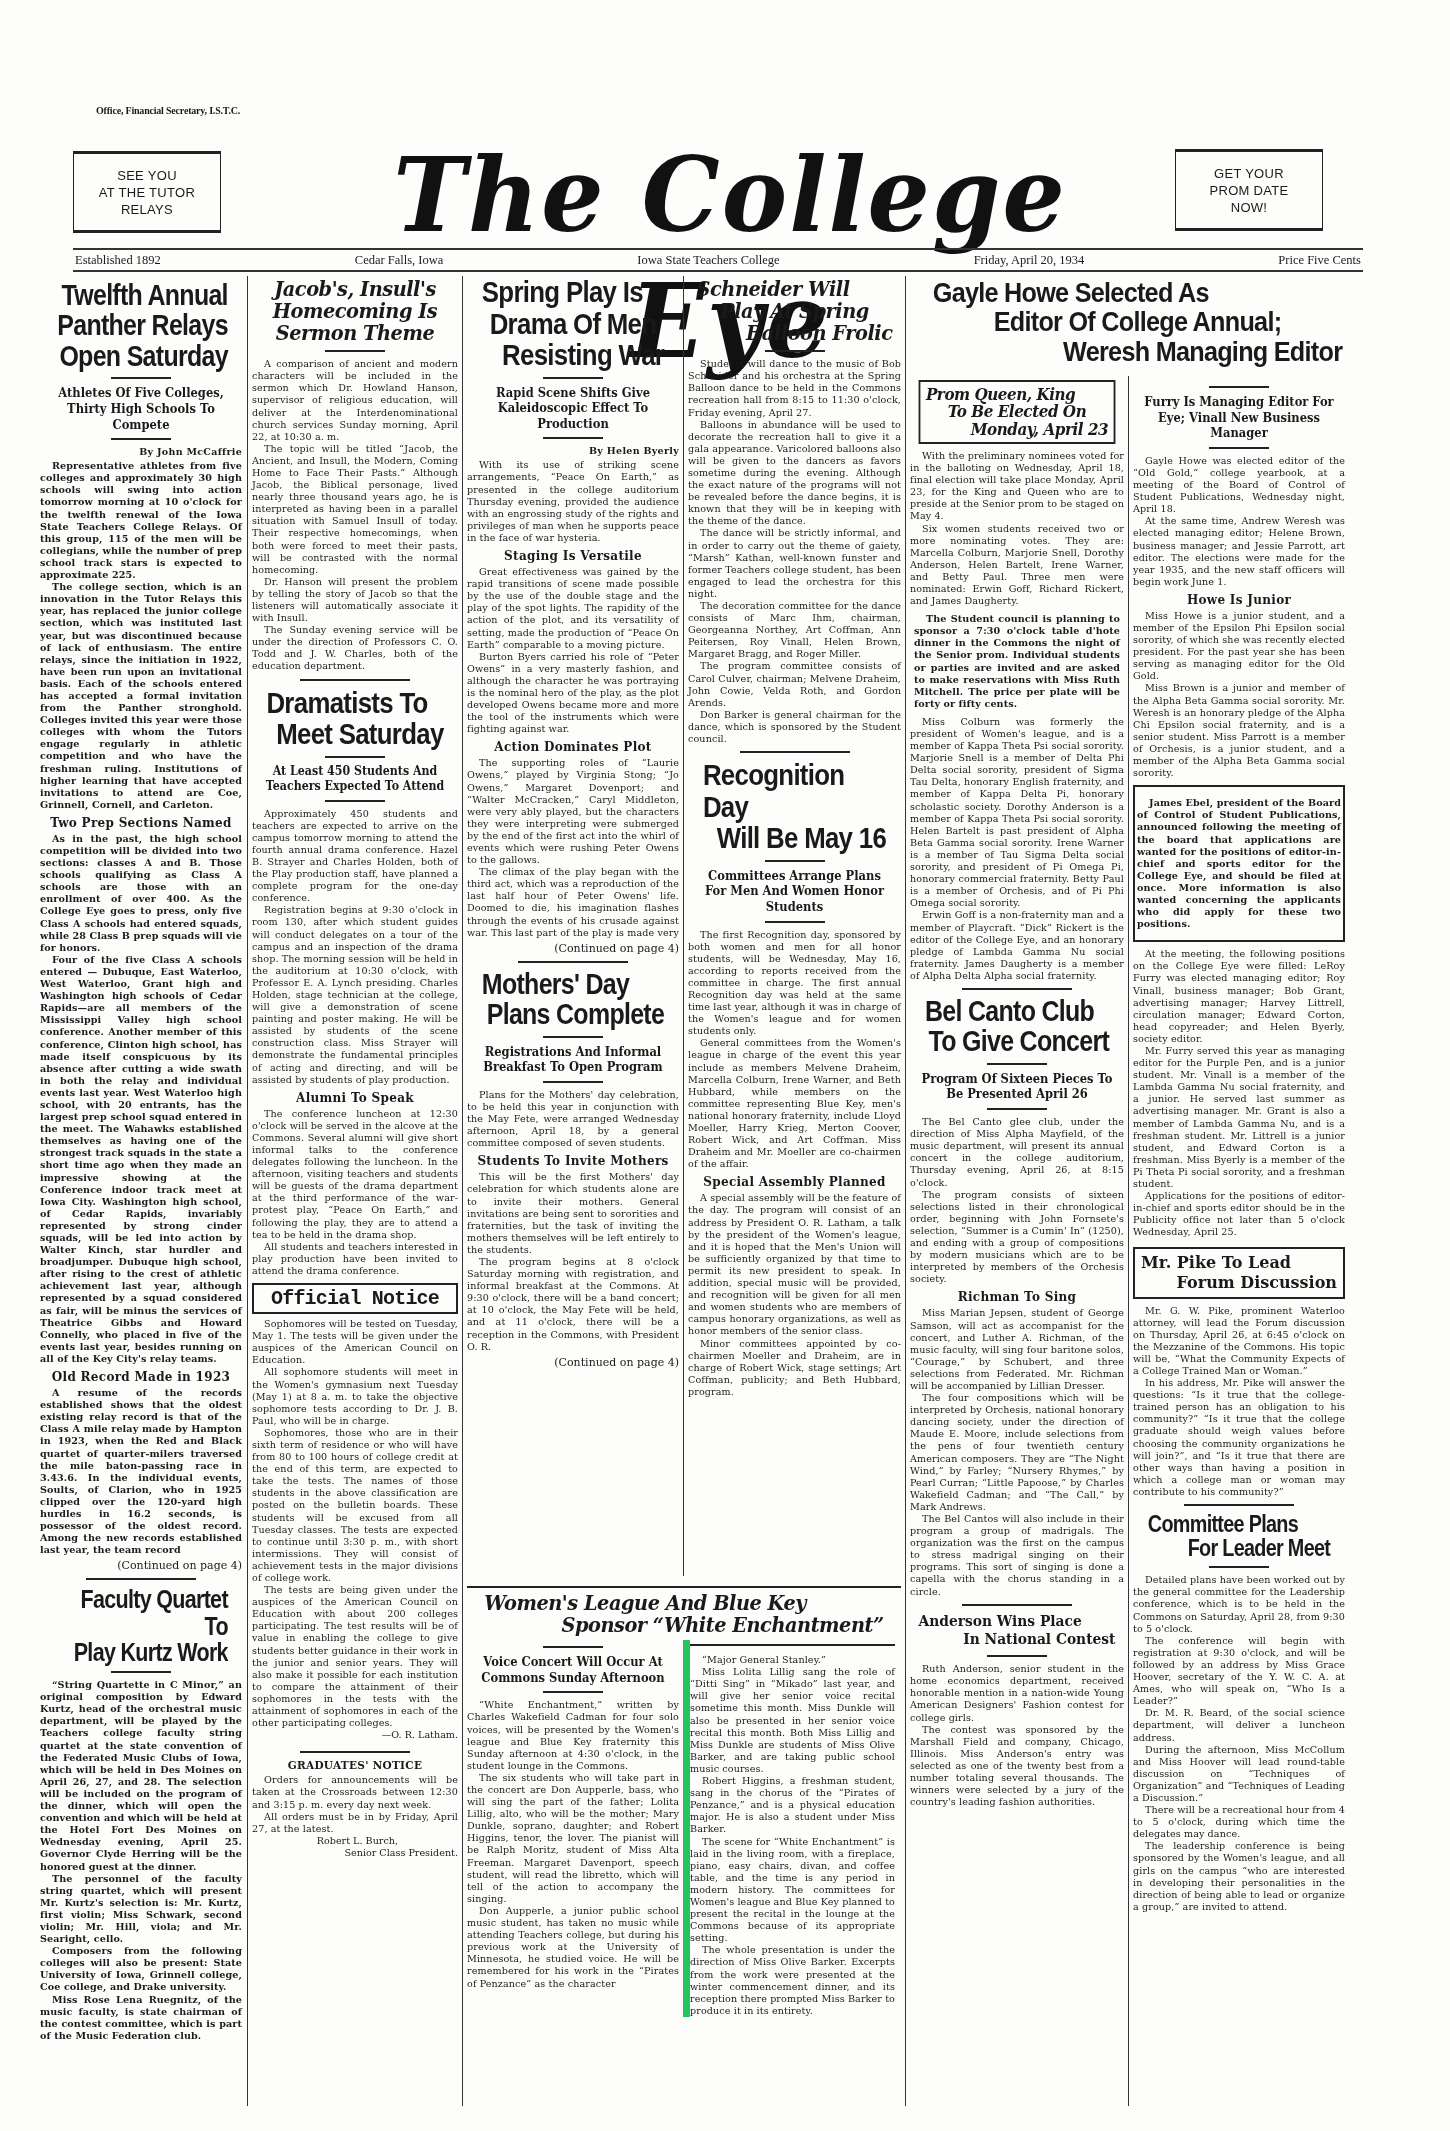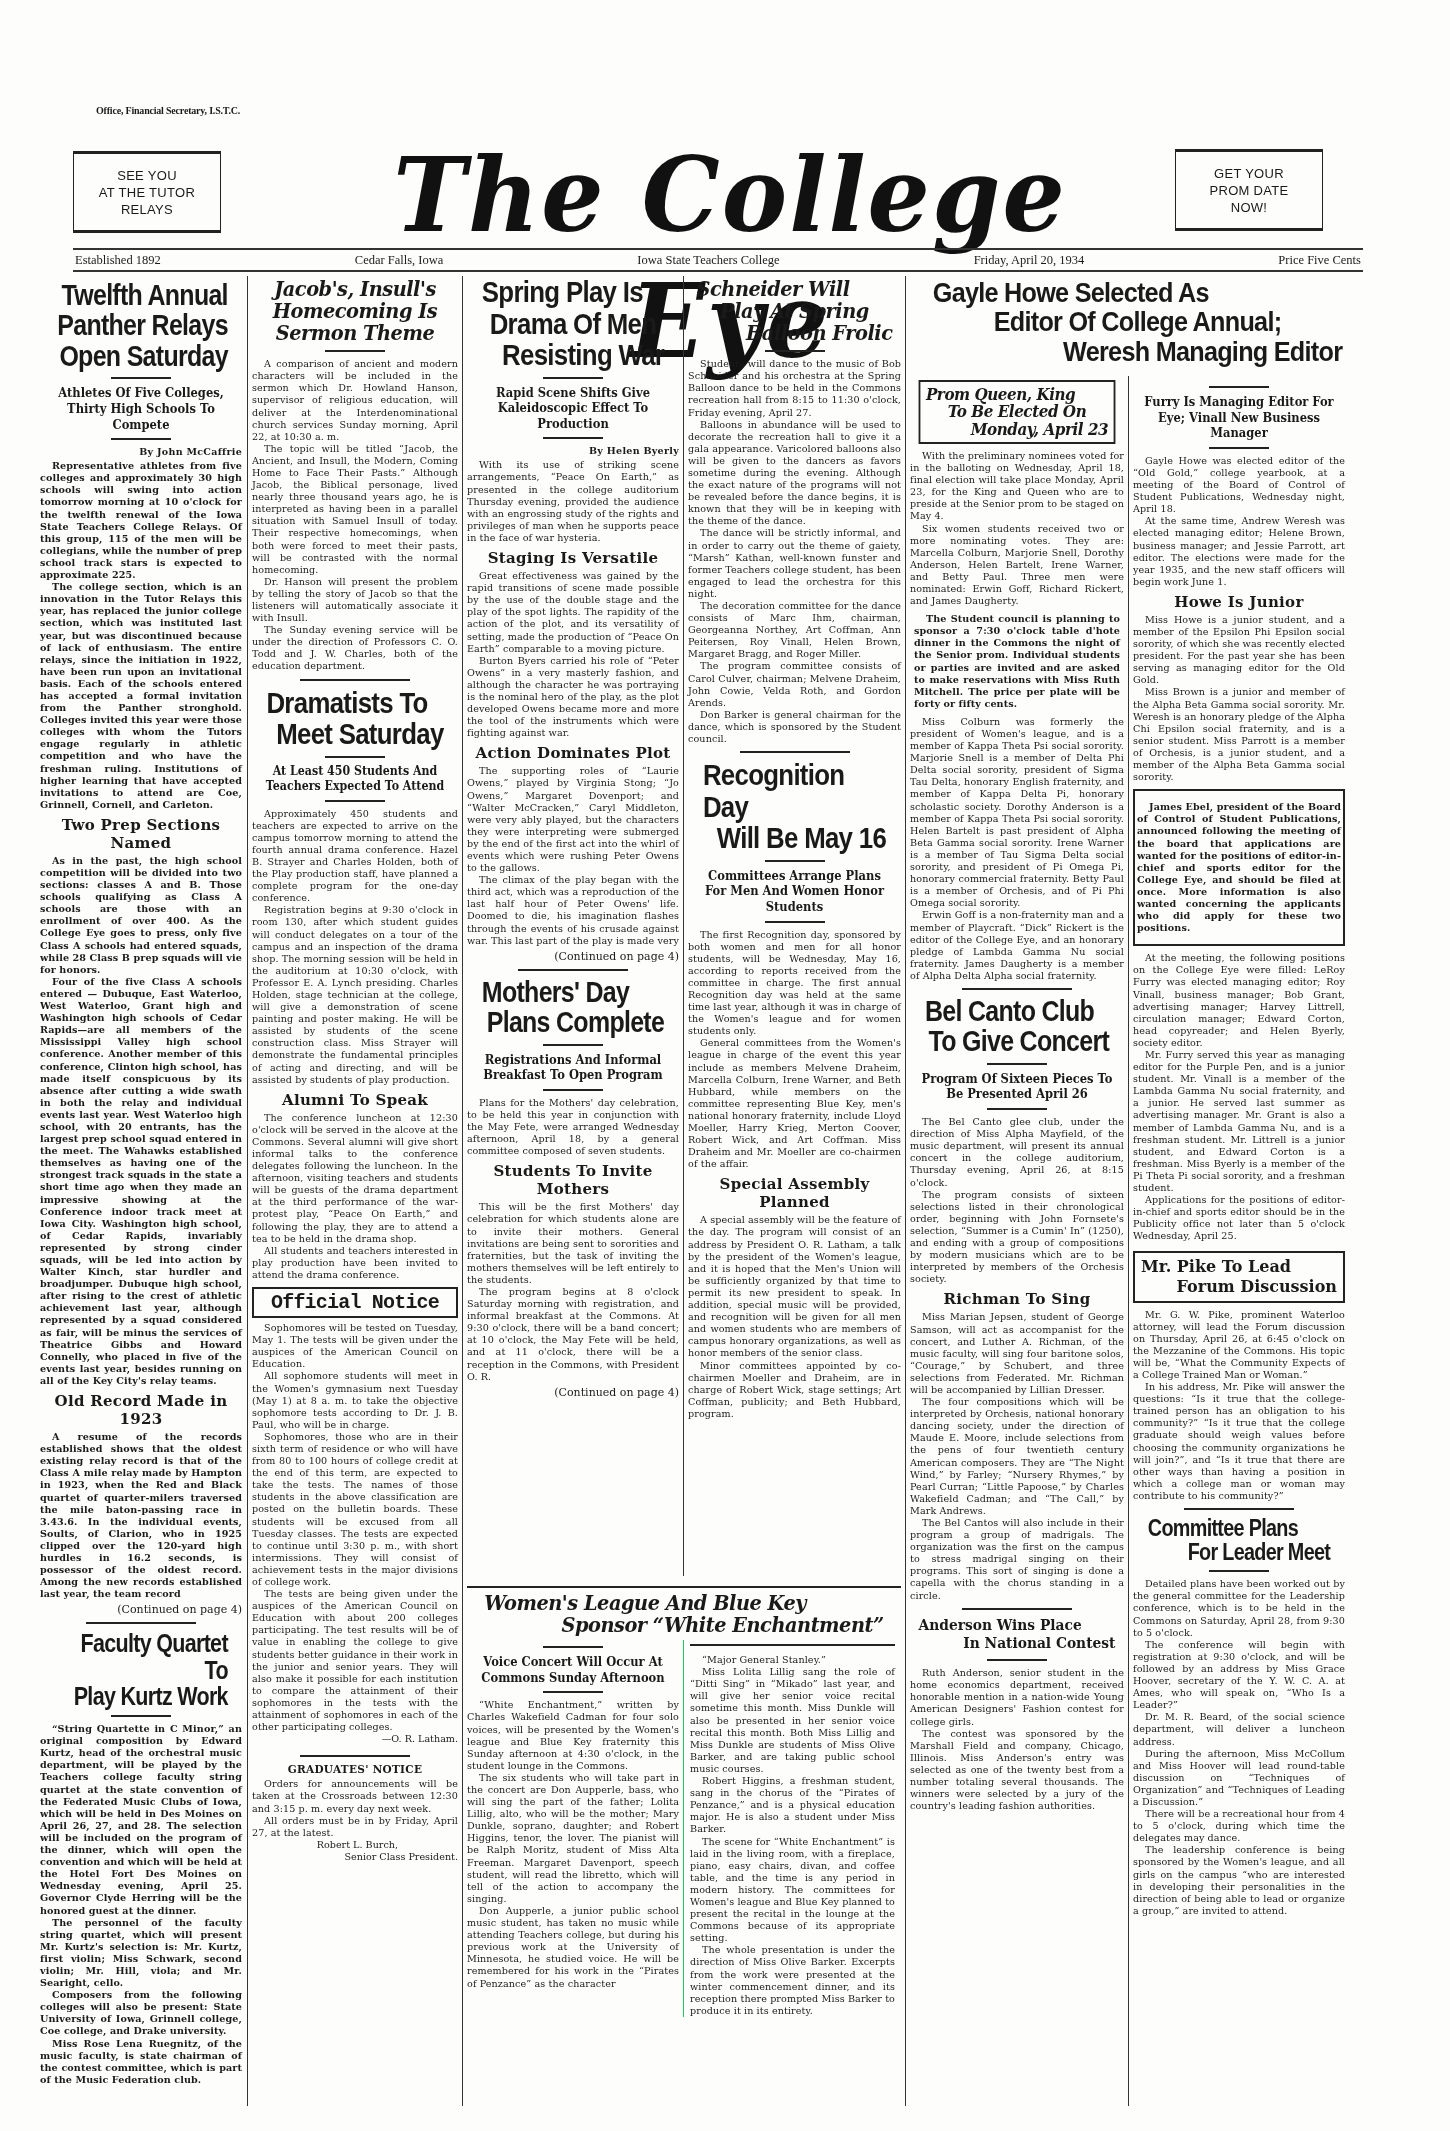--- a/index.html
+++ b/index.html
@@ -26,21 +26,21 @@
   .col { position: absolute; top: 0; }
   .vrule { position: absolute; top: 0; width: 1px; background: #333; }
 
   .hl { font-family: "Liberation Sans", sans-serif; font-weight: bold; text-align: center; line-height: 1.05; letter-spacing: -0.8px; transform: scaleX(0.86); transform-origin: center; }
   .hl.r { text-align: right; }
   .hl.ital { font-family: "DejaVu Serif", serif; font-style: italic; letter-spacing: -0.5px; transform: scaleX(0.92); }
   .deck { font-family: "DejaVu Serif", serif; font-weight: bold; text-align: center; line-height: 1.25; transform: scaleX(0.92); }
   .rule { width: 60px; height: 2px; background: #222; margin: 6px auto; }
   .rule.long { width: 110px; }
   .by { text-align: right; font-weight: bold; font-size: 9.5px; margin: 6px 0 3px; letter-spacing: 0.3px; }
-  .sub { text-align: center; font-weight: bold; font-size: 15px; margin: 5px 0 3px; letter-spacing: 0.3px; }
+  .sub { text-align: center; font-weight: bold; font-size: 12px; margin: 5px 0 3px; letter-spacing: 0.3px; }
   p.body { font-size: 9.6px; line-height: 12.1px; text-align: justify; text-indent: 12px; letter-spacing: 0.1px; }
   p.body.bold { font-weight: bold; }
   .cont { text-align: right; font-size: 11px; margin: 3px 0; }
   .boxed { border: 2px solid #222; padding: 6px 8px; }
   .sig { text-align: right; font-size: 9.6px; line-height: 12.1px; }
 </style>
 </head>
 <body>
 
 <div class="office">Office, Financial Secretary, I.S.T.C.</div>
@@ -236,21 +236,21 @@
     </div>
     <div style="display:flex;gap:4px;margin-top:4px">
       <div style="width:212px">
         <div class="rule"></div>
         <div class="deck" style="font-size:12.5px">Voice Concert Will Occur At Commons Sunday Afternoon</div>
         <div class="rule"></div>
         <p class="body">“White Enchantment,” written by Charles Wakefield Cadman for four solo voices, will be presented by the Women's league and Blue Key fraternity this Sunday afternoon at 4:30 o'clock, in the student lounge in the Commons.</p>
         <p class="body">The six students who will take part in the concert are Don Aupperle, bass, who will sing the part of the father; Lolita Lillig, alto, who will be the mother; Mary Dunkle, soprano, daughter; and Robert Higgins, tenor, the lover. The pianist will be Ralph Moritz, student of Miss Alta Freeman. Margaret Davenport, speech student, will read the libretto, which will tell of the action to accompany the singing.</p>
         <p class="body">Don Aupperle, a junior public school music student, has taken no music while attending Teachers college, but during his previous work at the University of Minnesota, he studied voice. He will be remembered for his work in the “Pirates of Penzance” as the character</p>
       </div>
-      <div style="width:212px;border-left:1px solid #22c55e;padding-left:6px">
+      <div style="width:212px;border-left:7px solid #22c55e;">
         <div style="height:2px;background:#222;margin:4px 0 8px"></div>
         <p class="body">“Major General Stanley.”</p>
         <p class="body">Miss Lolita Lillig sang the role of “Ditti Sing” in “Mikado” last year, and will give her senior voice recital sometime this month. Miss Dunkle will also be presented in her senior voice recital this month. Both Miss Lillig and Miss Dunkle are students of Miss Olive Barker, and are taking public school music courses.</p>
         <p class="body">Robert Higgins, a freshman student, sang in the chorus of the “Pirates of Penzance,” and is a physical education major. He is also a student under Miss Barker.</p>
         <p class="body">The scene for “White Enchantment” is laid in the living room, with a fireplace, piano, easy chairs, divan, and coffee table, and the time is any period in modern history. The committees for Women's league and Blue Key planned to present the recital in the lounge at the Commons because of its appropriate setting.</p>
         <p class="body">The whole presentation is under the direction of Miss Olive Barker. Excerpts from the work were presented at the winter commencement dinner, and its reception there prompted Miss Barker to produce it in its entirety.</p>
       </div>
     </div>
   </article>
 

